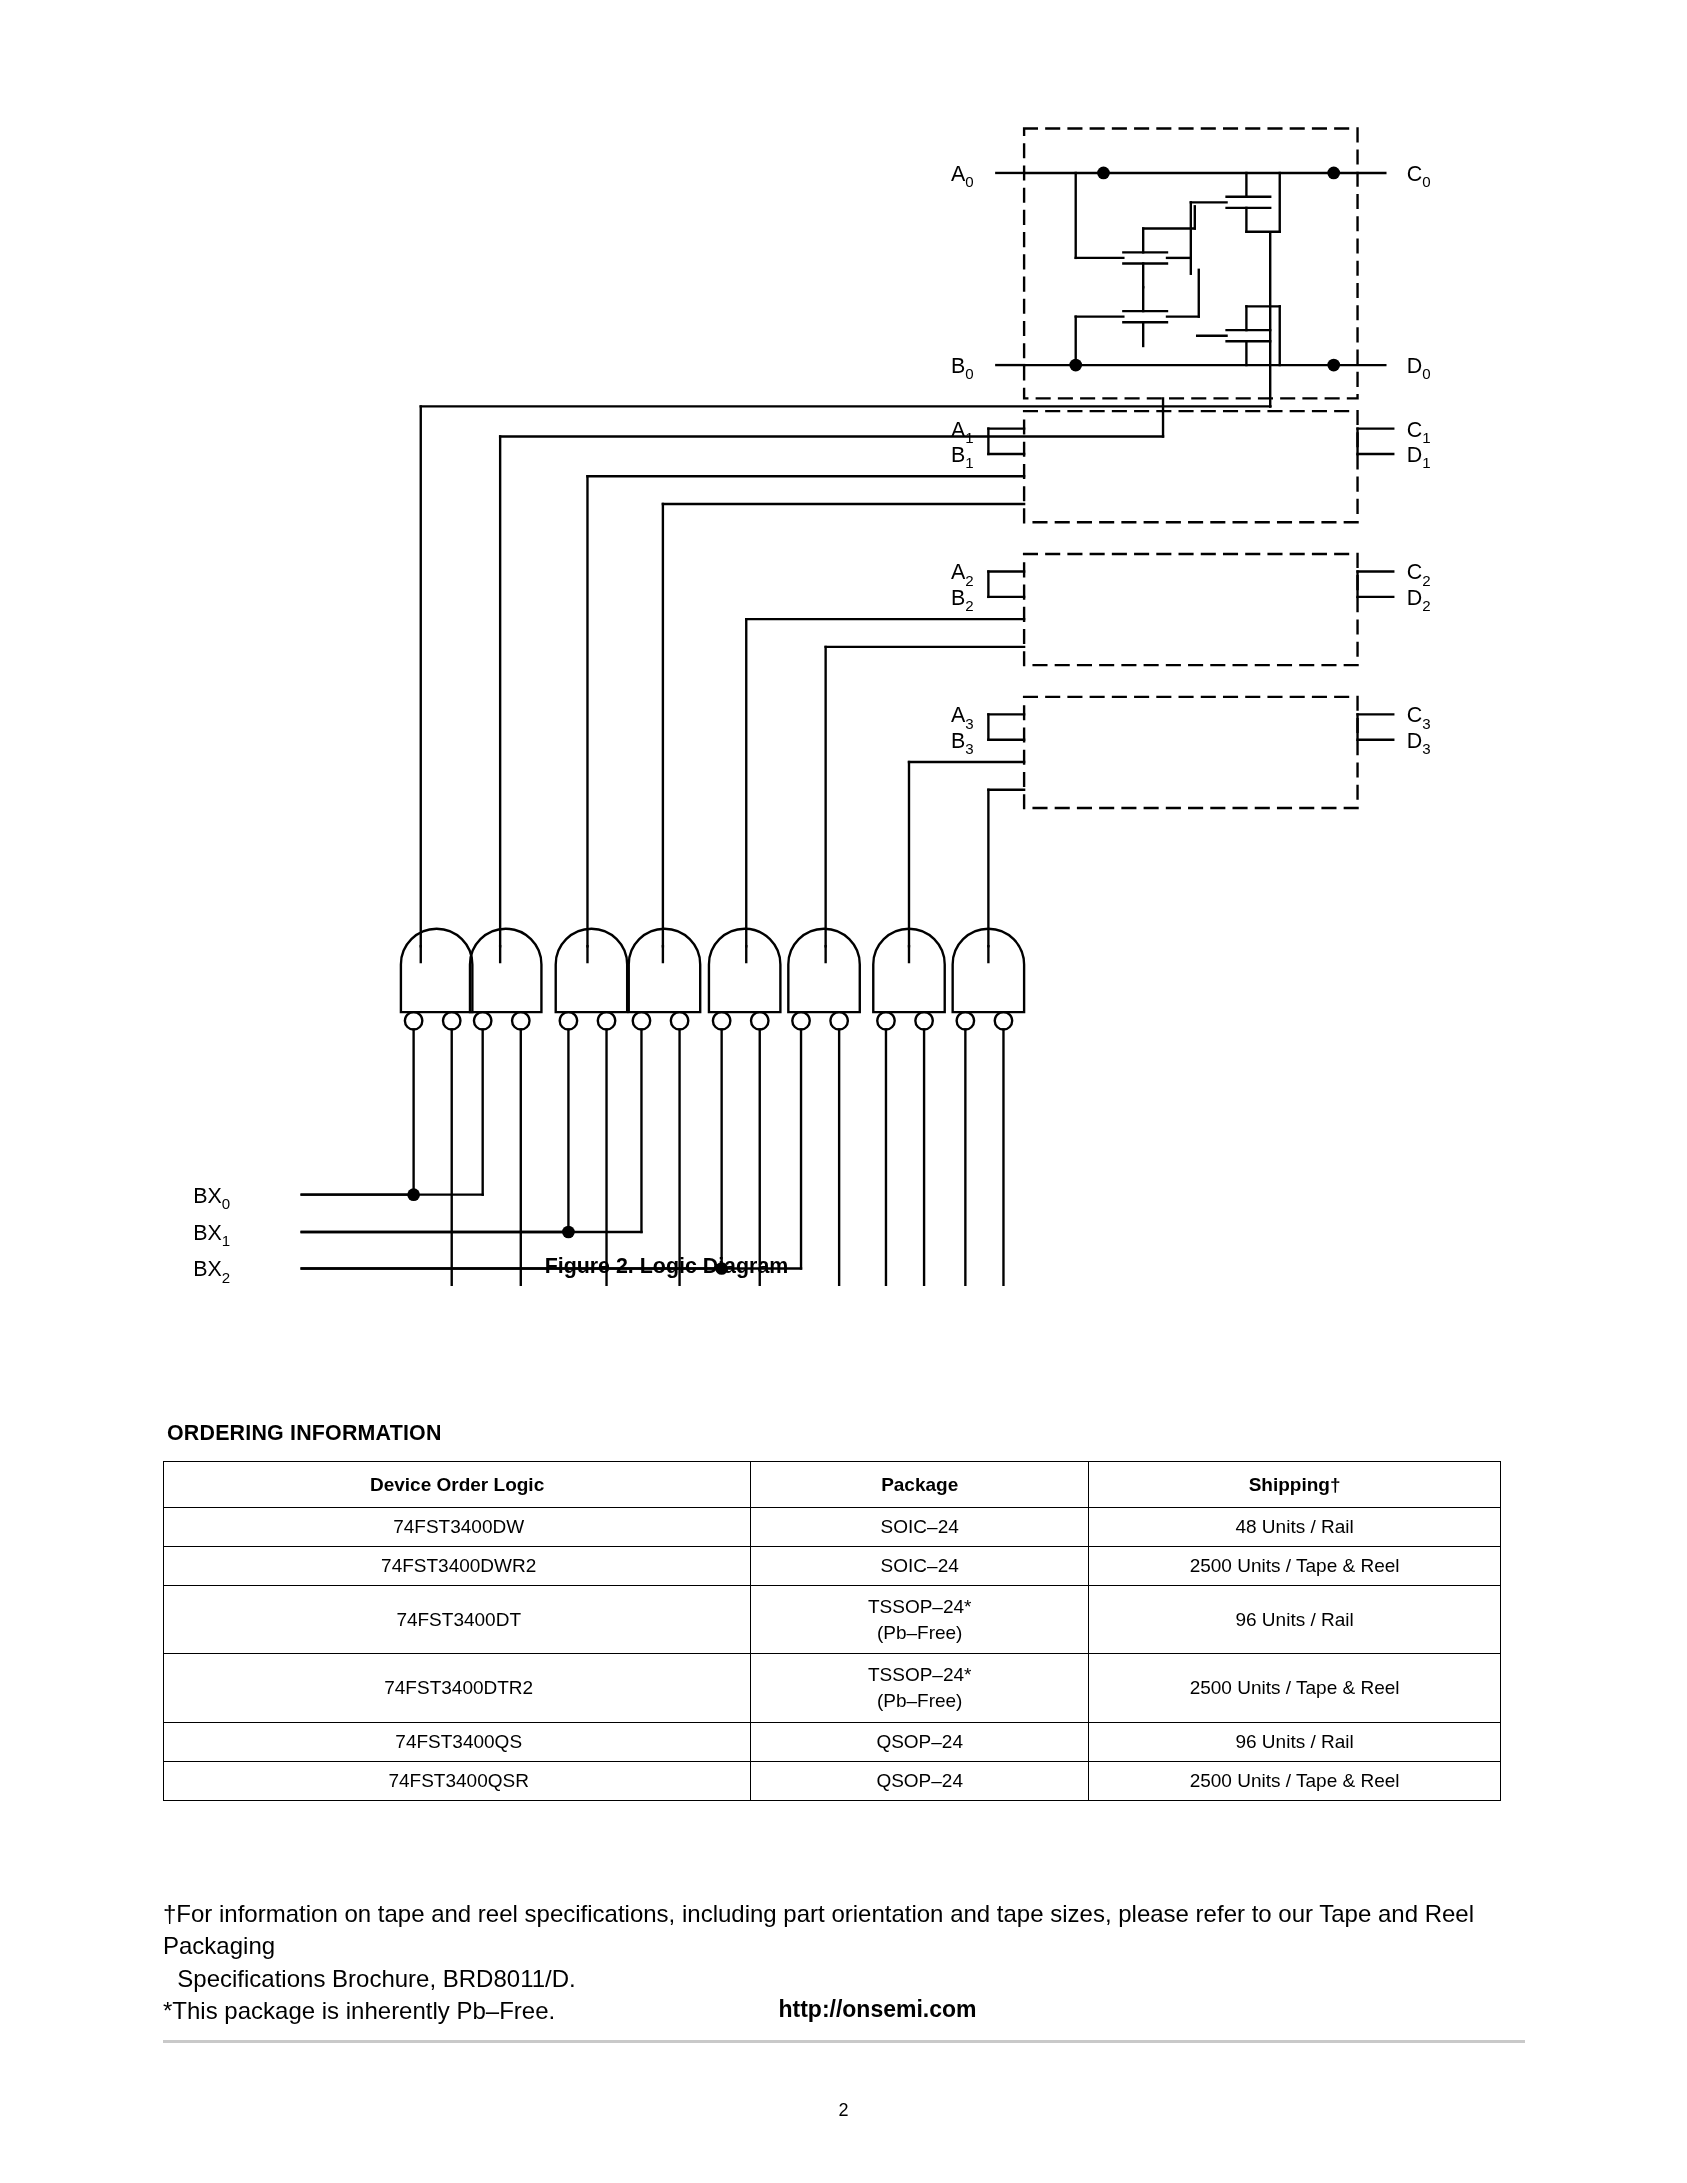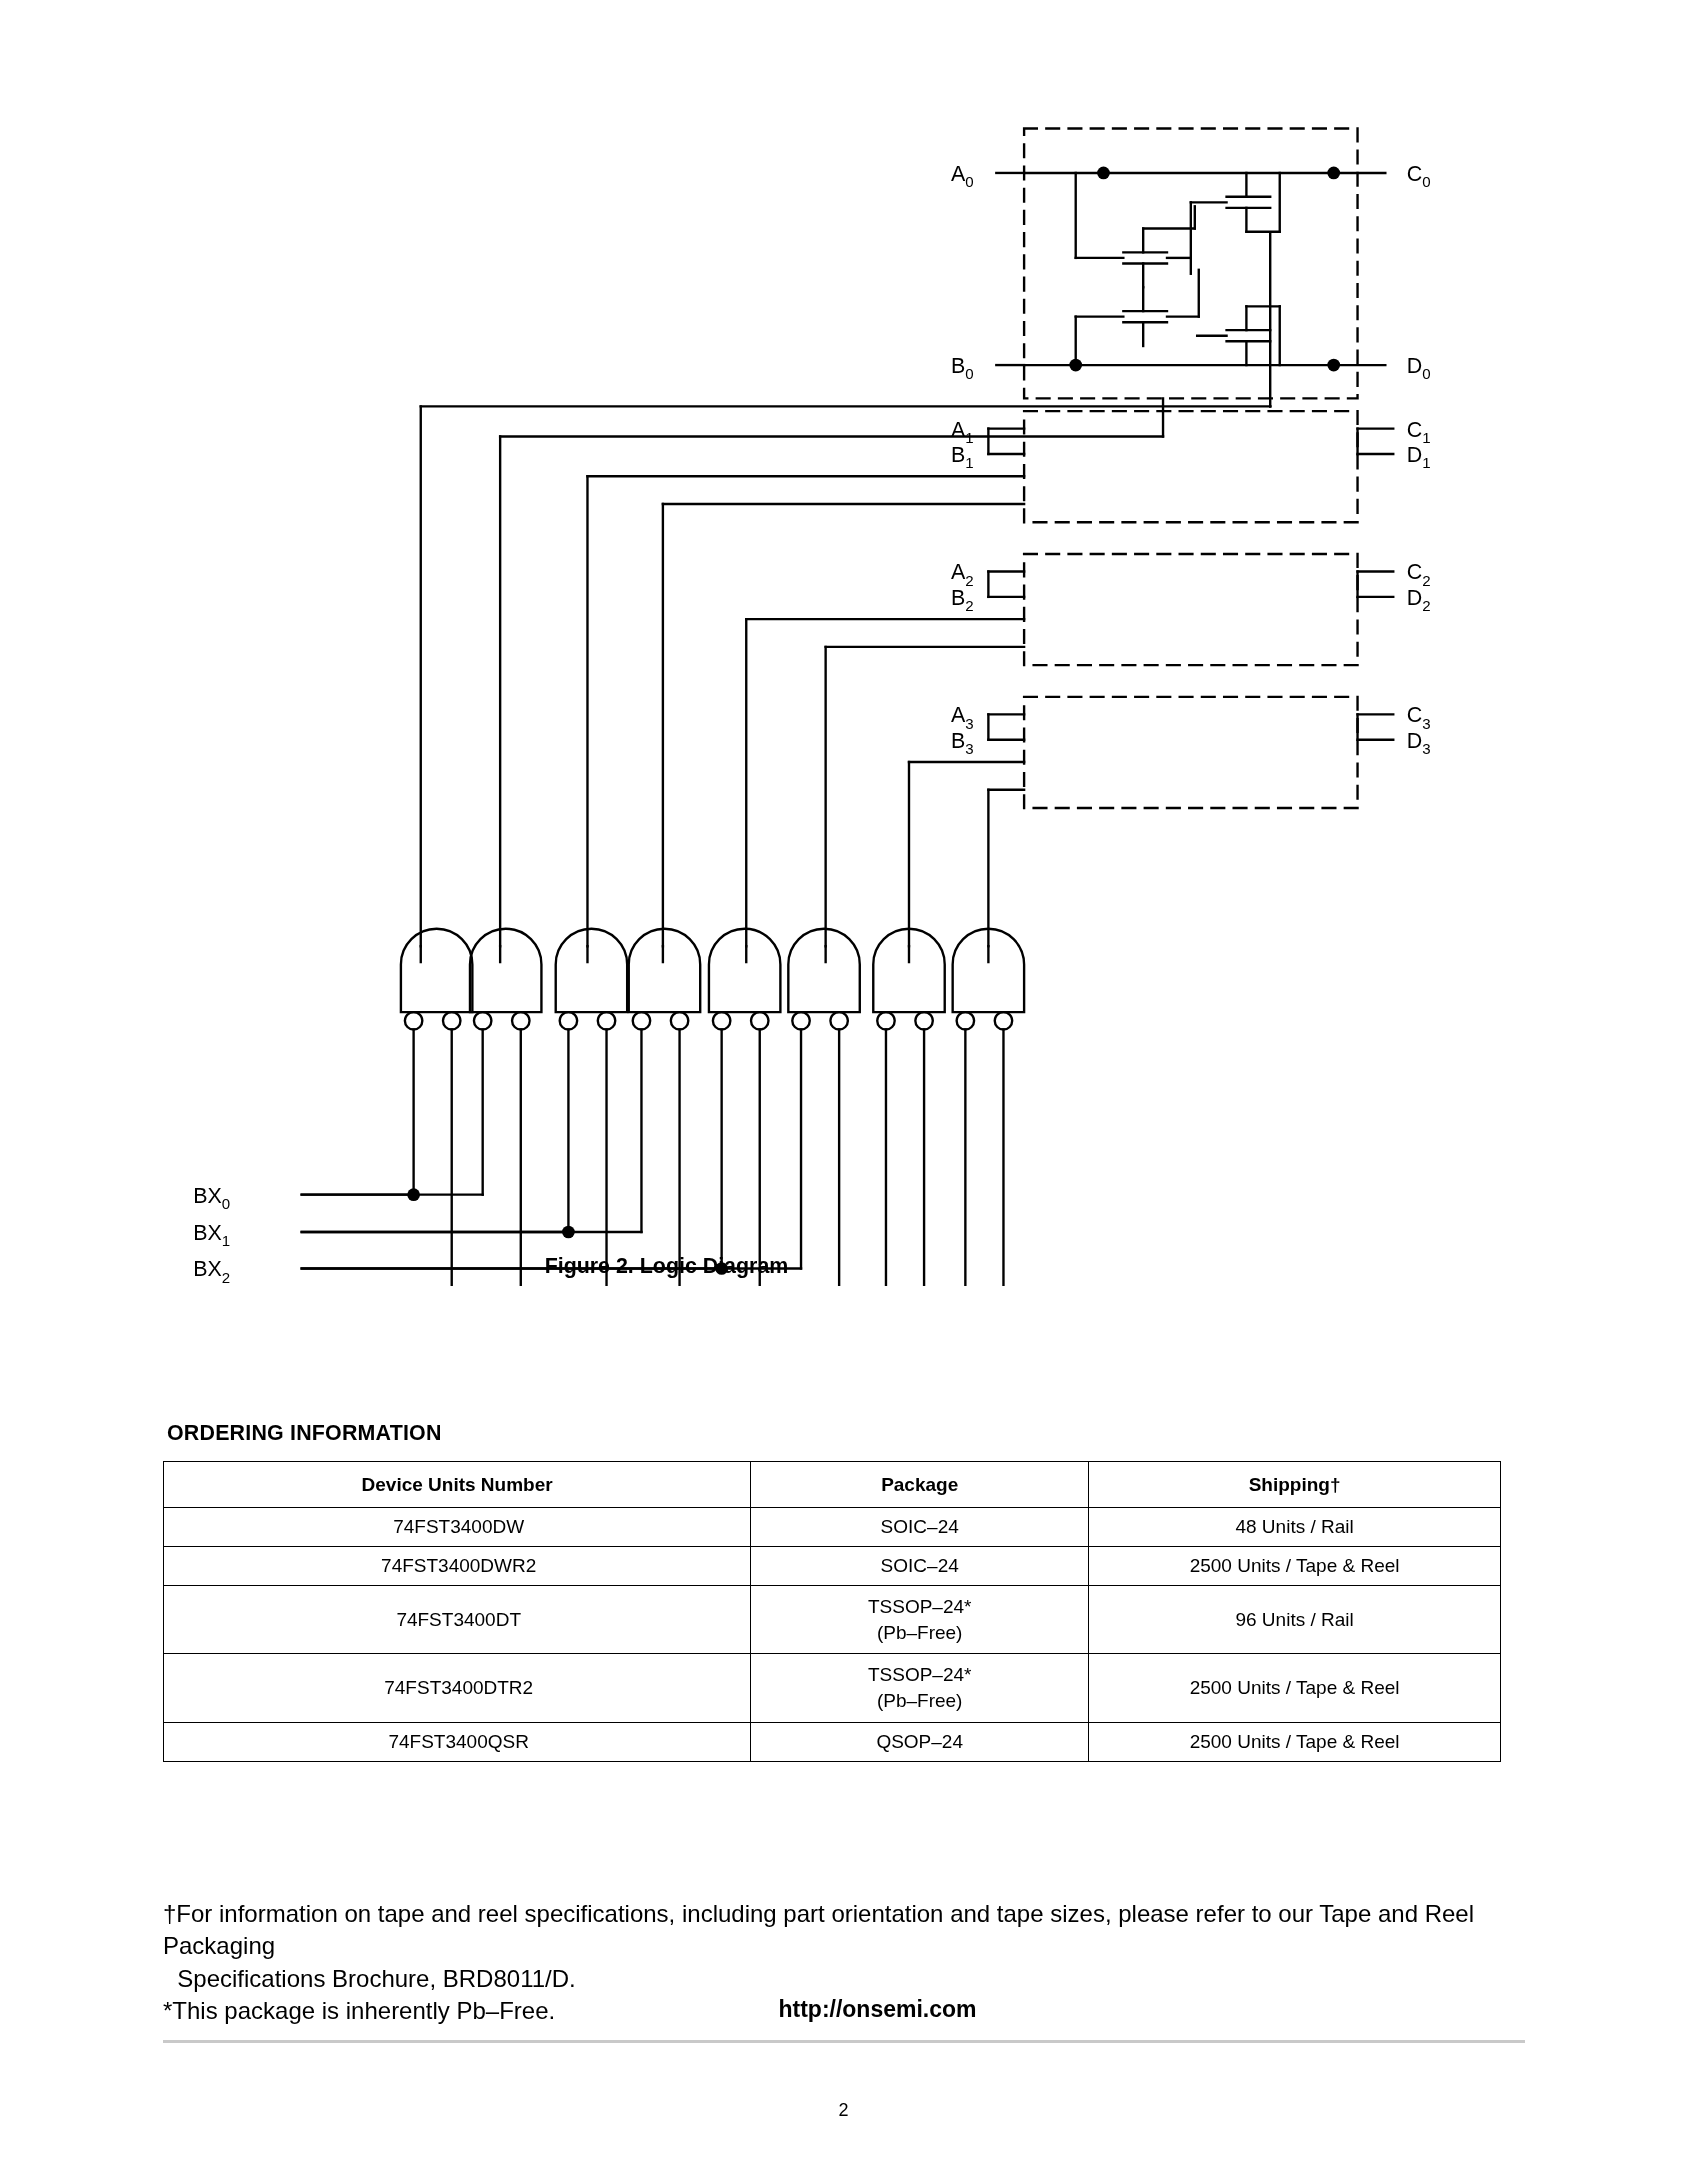--- a/index.html
+++ b/index.html
@@ -393,21 +393,21 @@
     </svg>
   </div>
 
   <div class="figure-caption">Figure 2. Logic Diagram</div>
 
   <div class="ordering-heading">ORDERING INFORMATION</div>
 
   <table class="ordering">
     <thead>
       <tr>
-        <th>Device Units Number</th>
+        <th>Device Order Logic</th>
         <th>Package</th>
         <th>Shipping†</th>
       </tr>
     </thead>
     <tbody>
       <tr>
         <td class="device">74FST3400DW</td>
         <td class="pkg">SOIC–24</td>
         <td class="ship">48 Units / Rail</td>
       </tr>
@@ -426,20 +426,25 @@
       </tr>
       <tr>
         <td class="device">74FST3400DTR2</td>
         <td class="pkg two-line">
           <div>TSSOP–24*</div>
           <div>(Pb–Free)</div>
         </td>
         <td class="ship">2500 Units / Tape &amp; Reel</td>
       </tr>
       <tr>
+        <td class="device">74FST3400QS</td>
+        <td class="pkg">QSOP–24</td>
+        <td class="ship">96 Units / Rail</td>
+      </tr>
+      <tr>
         <td class="device">74FST3400QSR</td>
         <td class="pkg">QSOP–24</td>
         <td class="ship">2500 Units / Tape &amp; Reel</td>
       </tr>
     </tbody>
   </table>
 
   <div class="footnotes">
     <span>†For information on tape and reel specifications, including part orientation and tape sizes, please refer to our Tape and Reel Packaging</span>
     <span class="indent">Specifications Brochure, BRD8011/D.</span>

